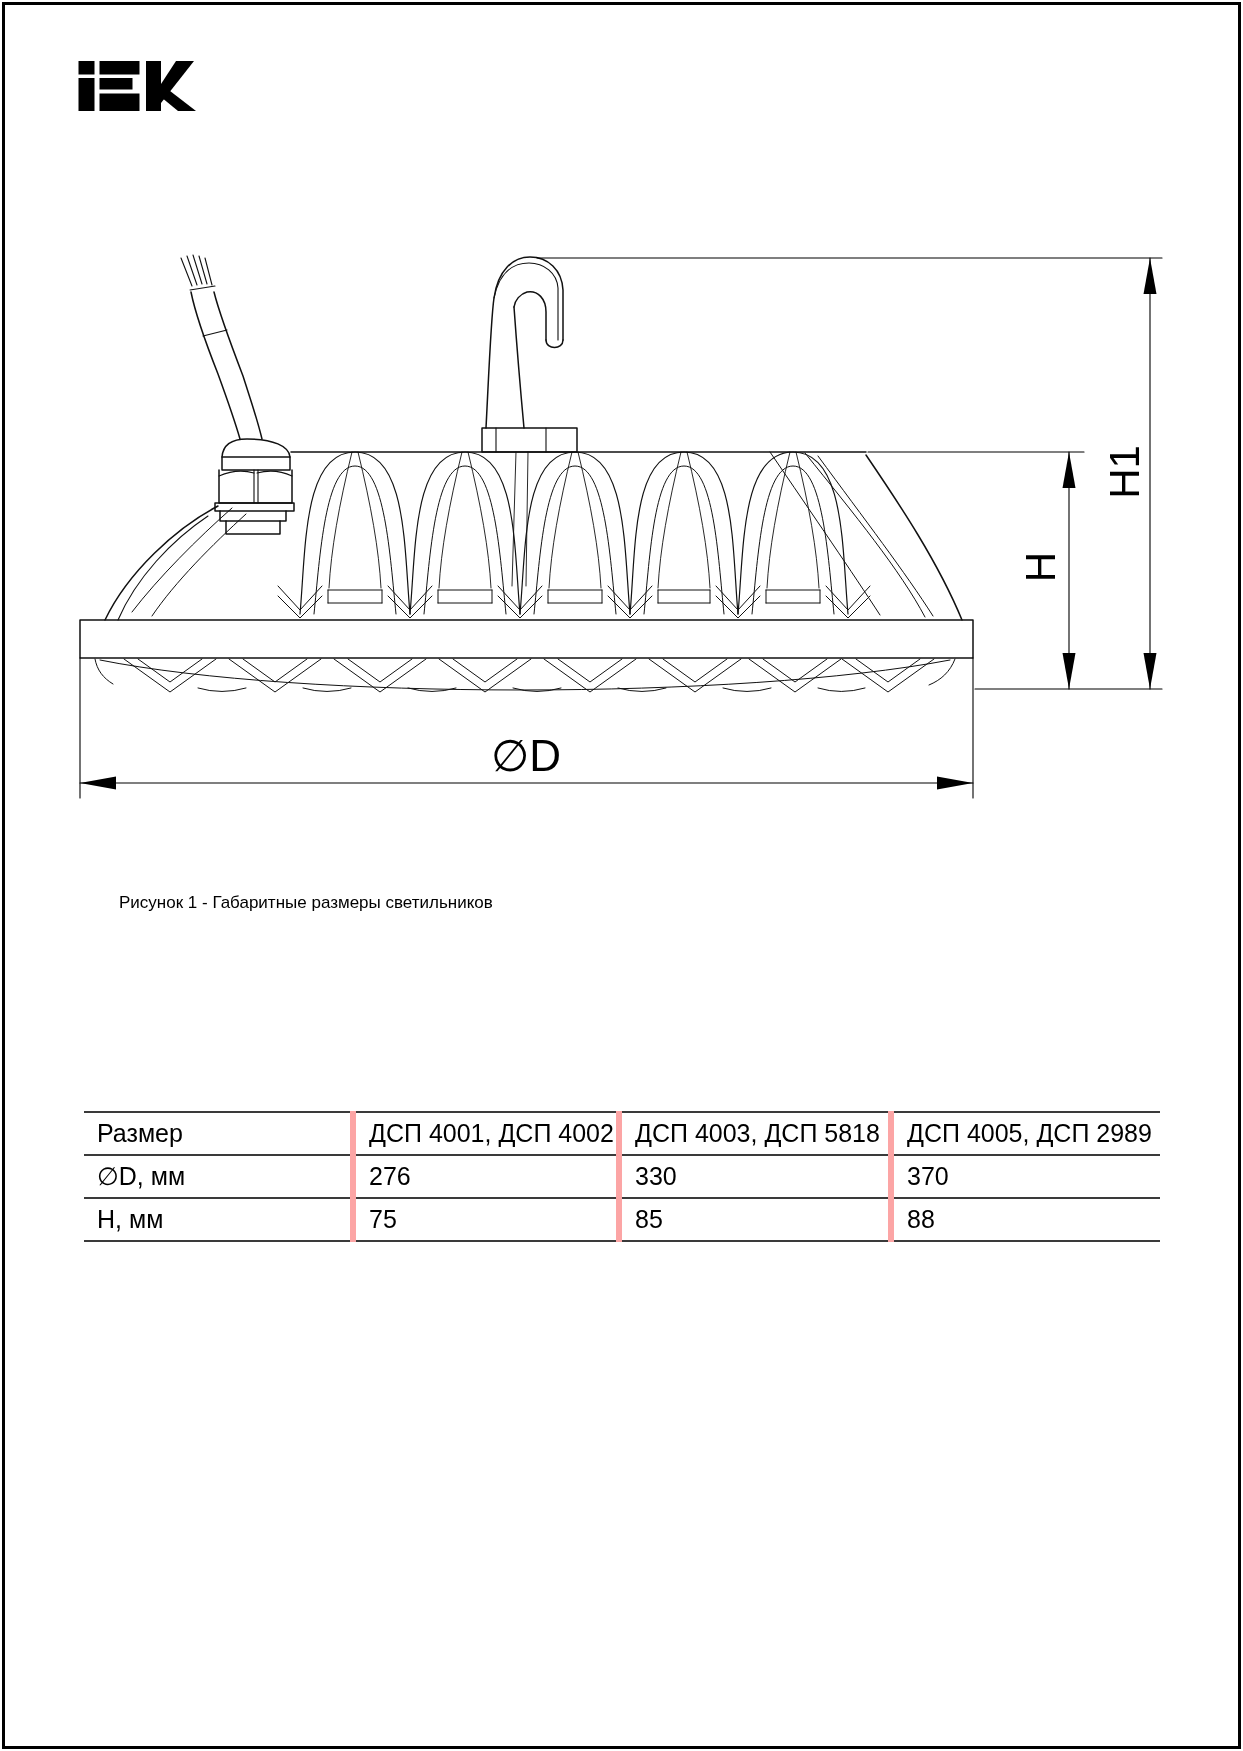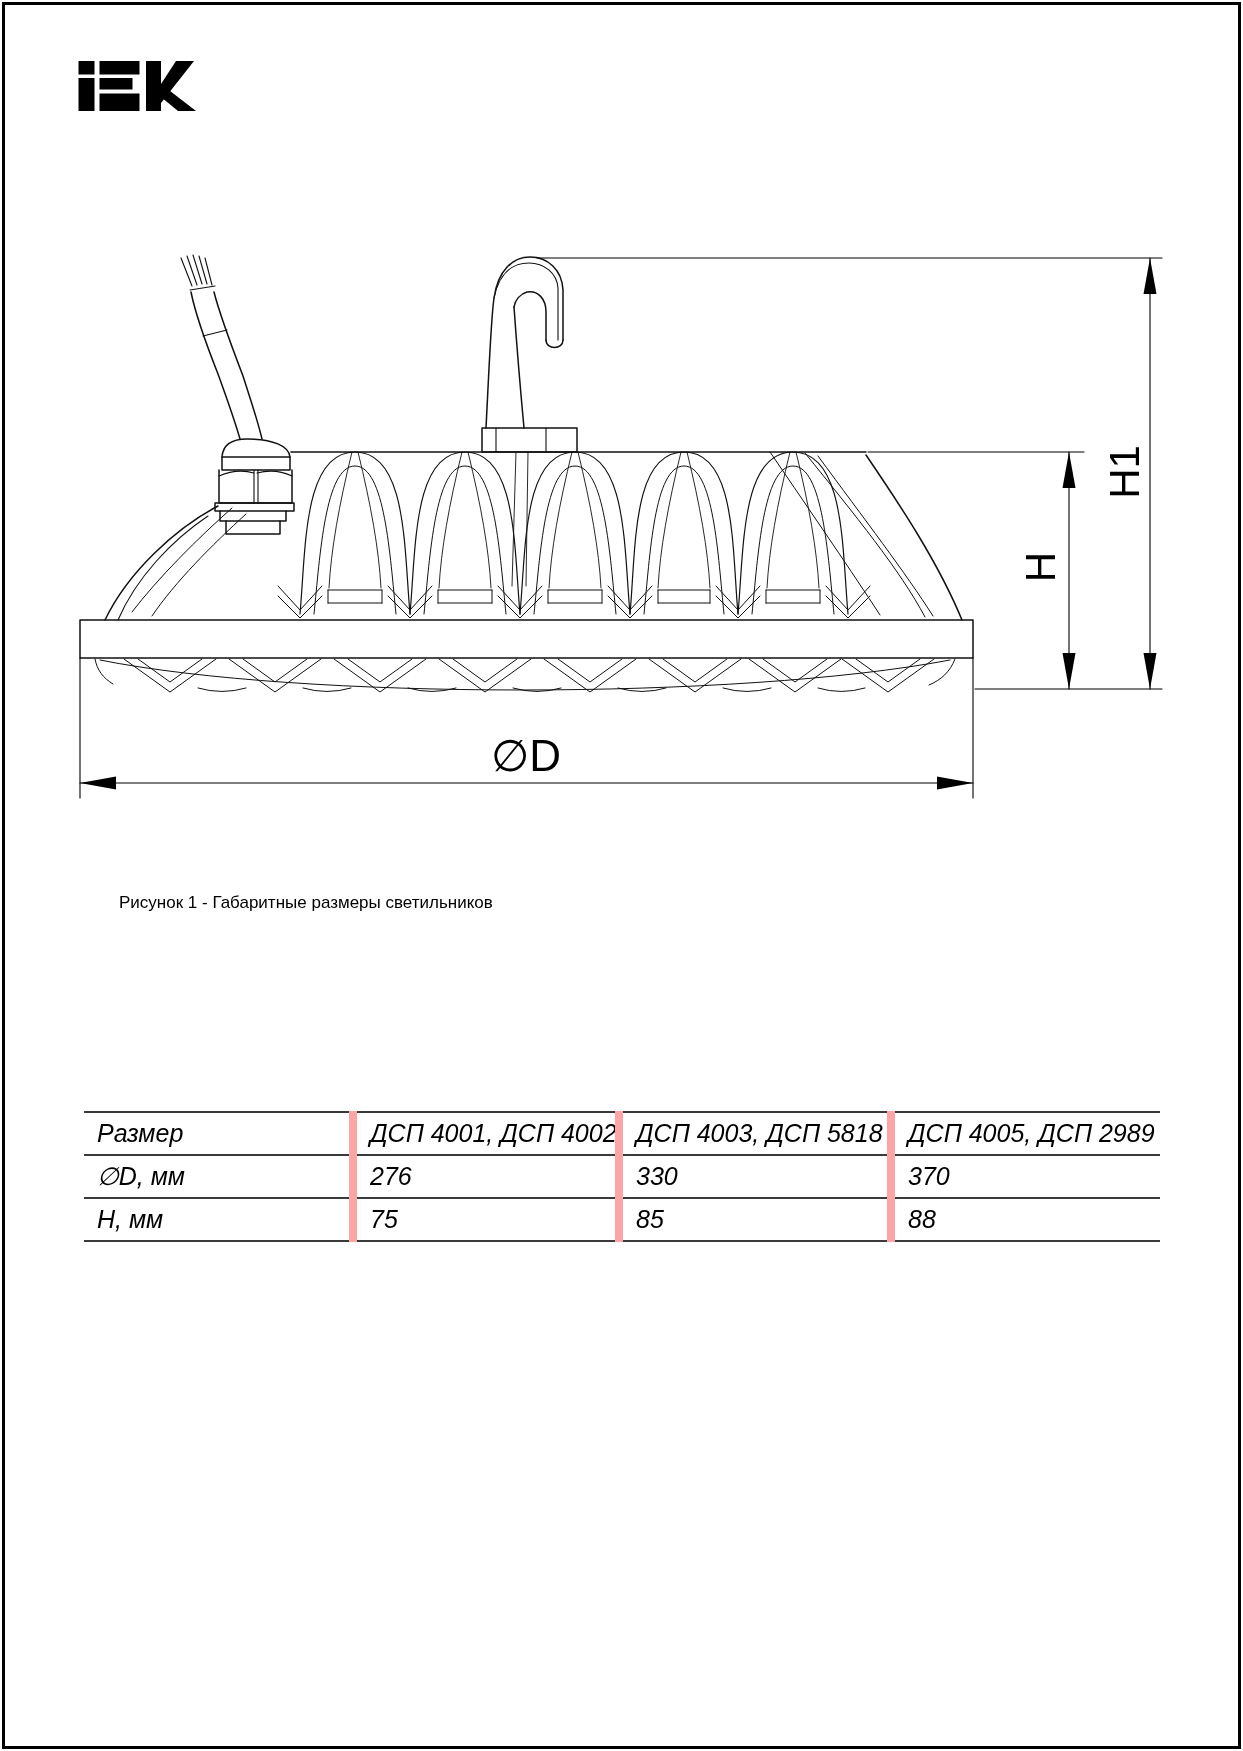--- a/index.html
+++ b/index.html
@@ -28,23 +28,22 @@
   }
   .dim-table td{
     border-top:2px solid #3a3a3a;
     border-bottom:2px solid #3a3a3a;
     height:41px;
     font-size:25px;
     padding:0 4px 0 13px;
     vertical-align:middle;
     white-space:nowrap;
     overflow:hidden;
-    font-style:italic;
-  }
-  .dim-table td + td{border-left:8px solid #fca5a5;}
+  }
+  .dim-table td + td{border-left:6px solid #fca5a5;}
   svg text{font-family:"Liberation Sans", sans-serif;}
 </style>
 </head>
 <body>
 
 <div class="page">
   <div class="page-border"></div>
 
   <svg class="logo" viewBox="0 0 119 50" role="img" aria-label="IEK">
     <g fill="#000">

